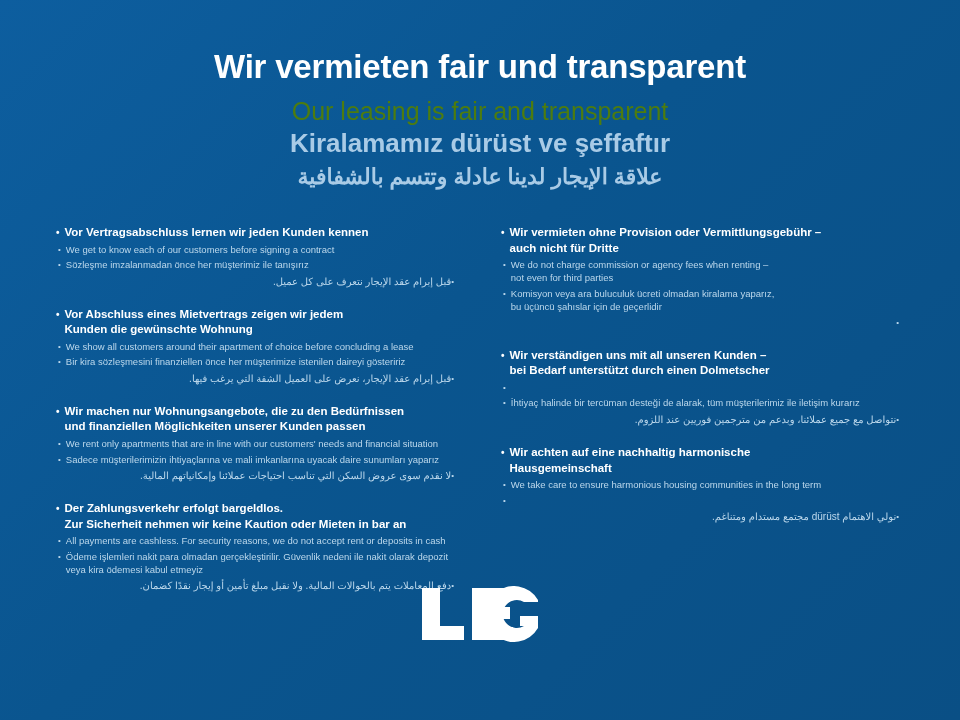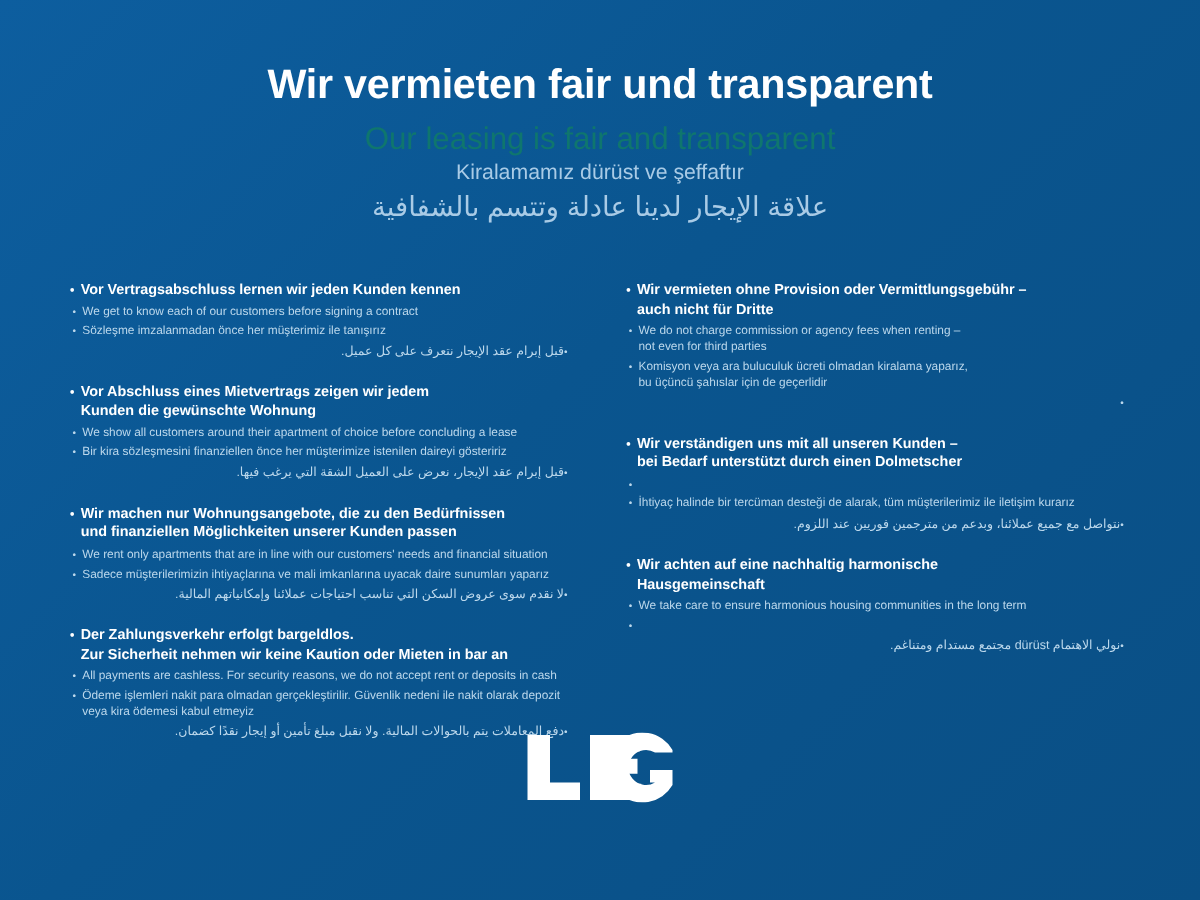--- a/index.html
+++ b/index.html
@@ -30,34 +30,34 @@
   .h-de {
     font-size: 33px;
     font-weight: bold;
     letter-spacing: -0.2px;
     color: #ffffff;
     line-height: 1.15;
   }
   .h-en {
     font-size: 25px;
     font-weight: normal;
-    color: #0f766e;
+    color: #4d7c0f;
     margin-top: 10px;
     line-height: 1.2;
   }
   .h-tr {
-    font-size: 17px;
-    font-weight: normal;
+    font-size: 26px;
+    font-weight: bold;
     color: #a9cbe6;
     margin-top: 2px;
     line-height: 1.2;
   }
   .h-ar {
     font-size: 22px;
-    font-weight: normal;
+    font-weight: bold;
     color: #a9cbe6;
     margin-top: 4px;
     direction: rtl;
     line-height: 1.3;
   }
 
   
   .columns {
     display: flex;
     position: absolute;

